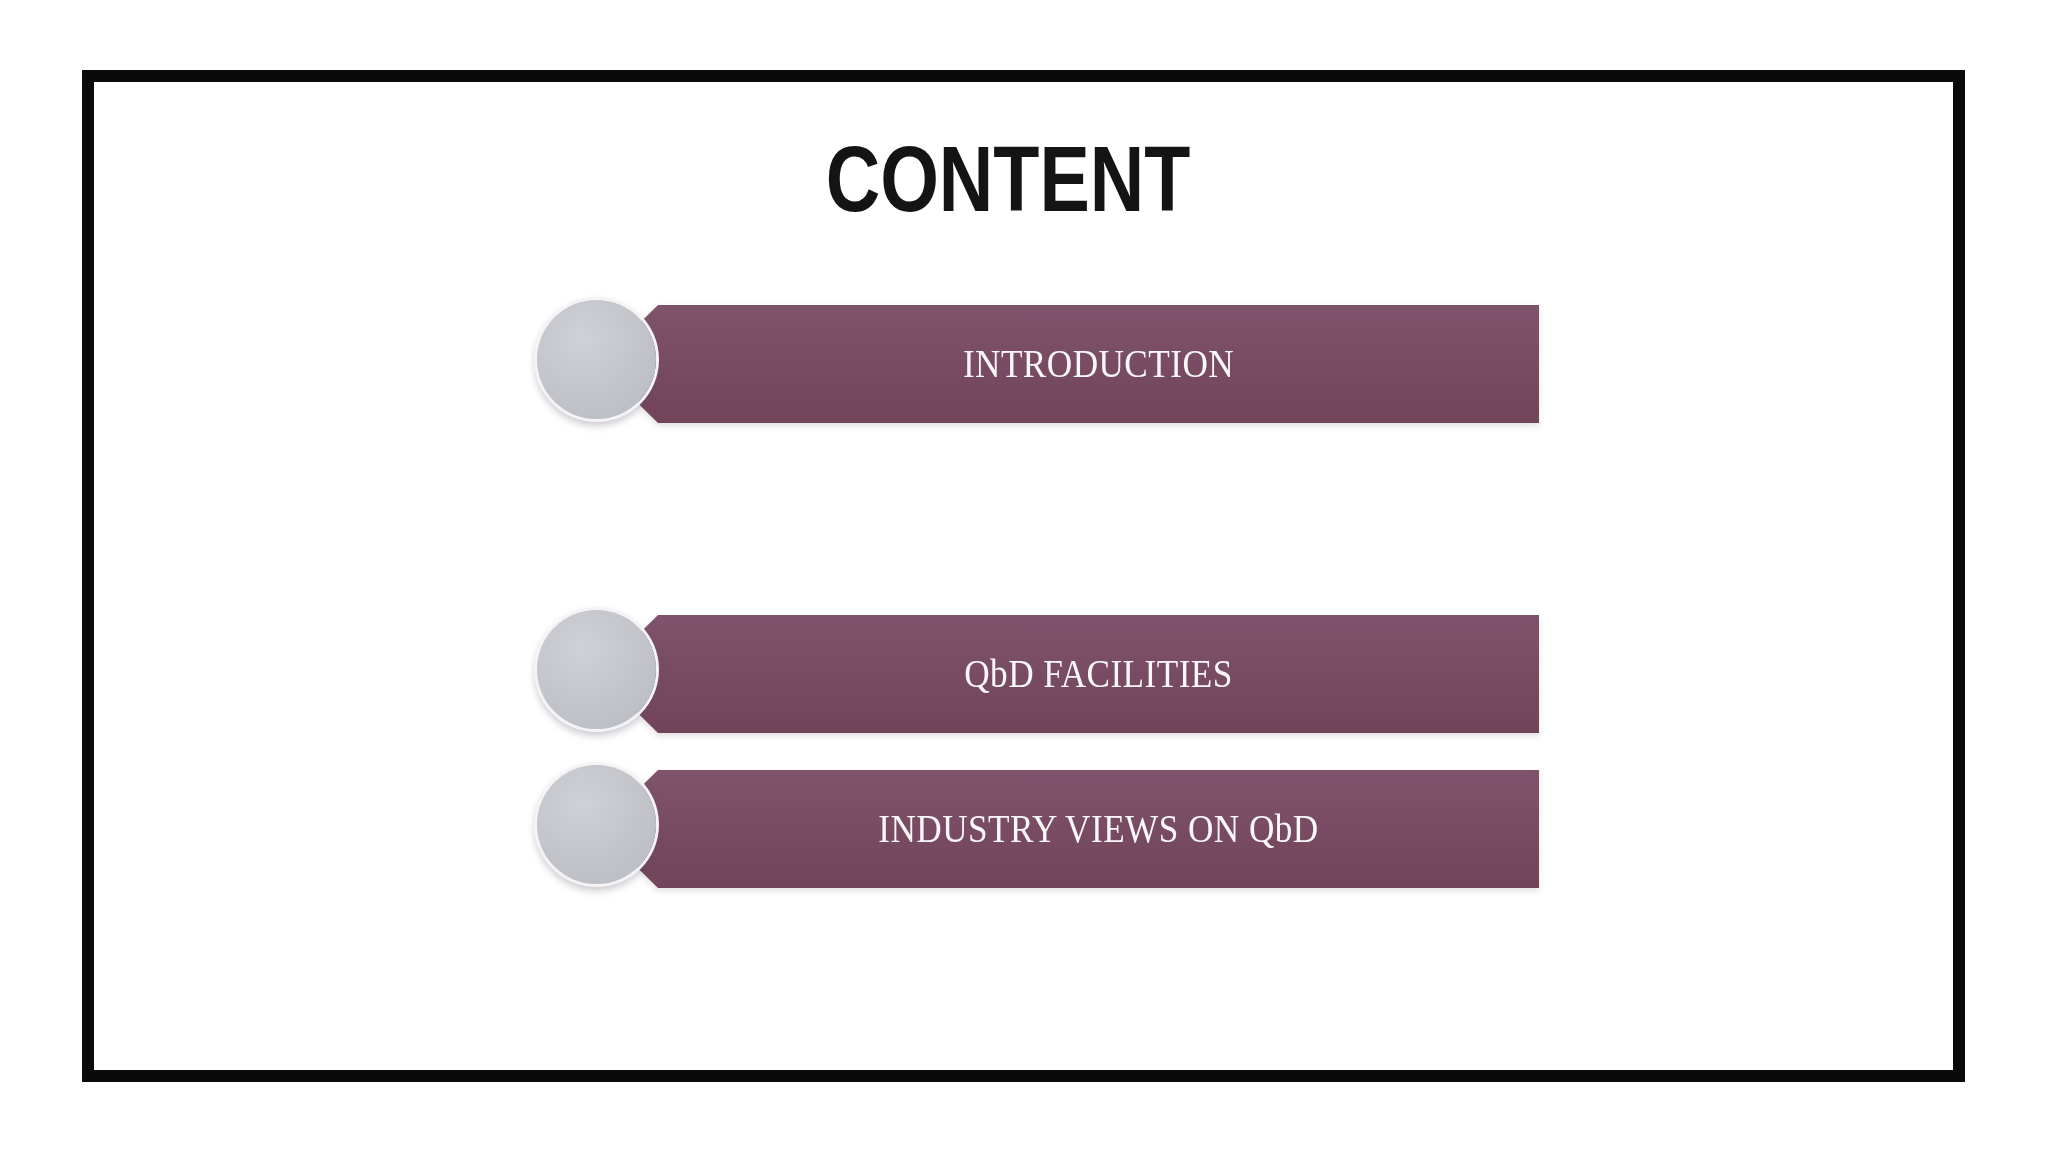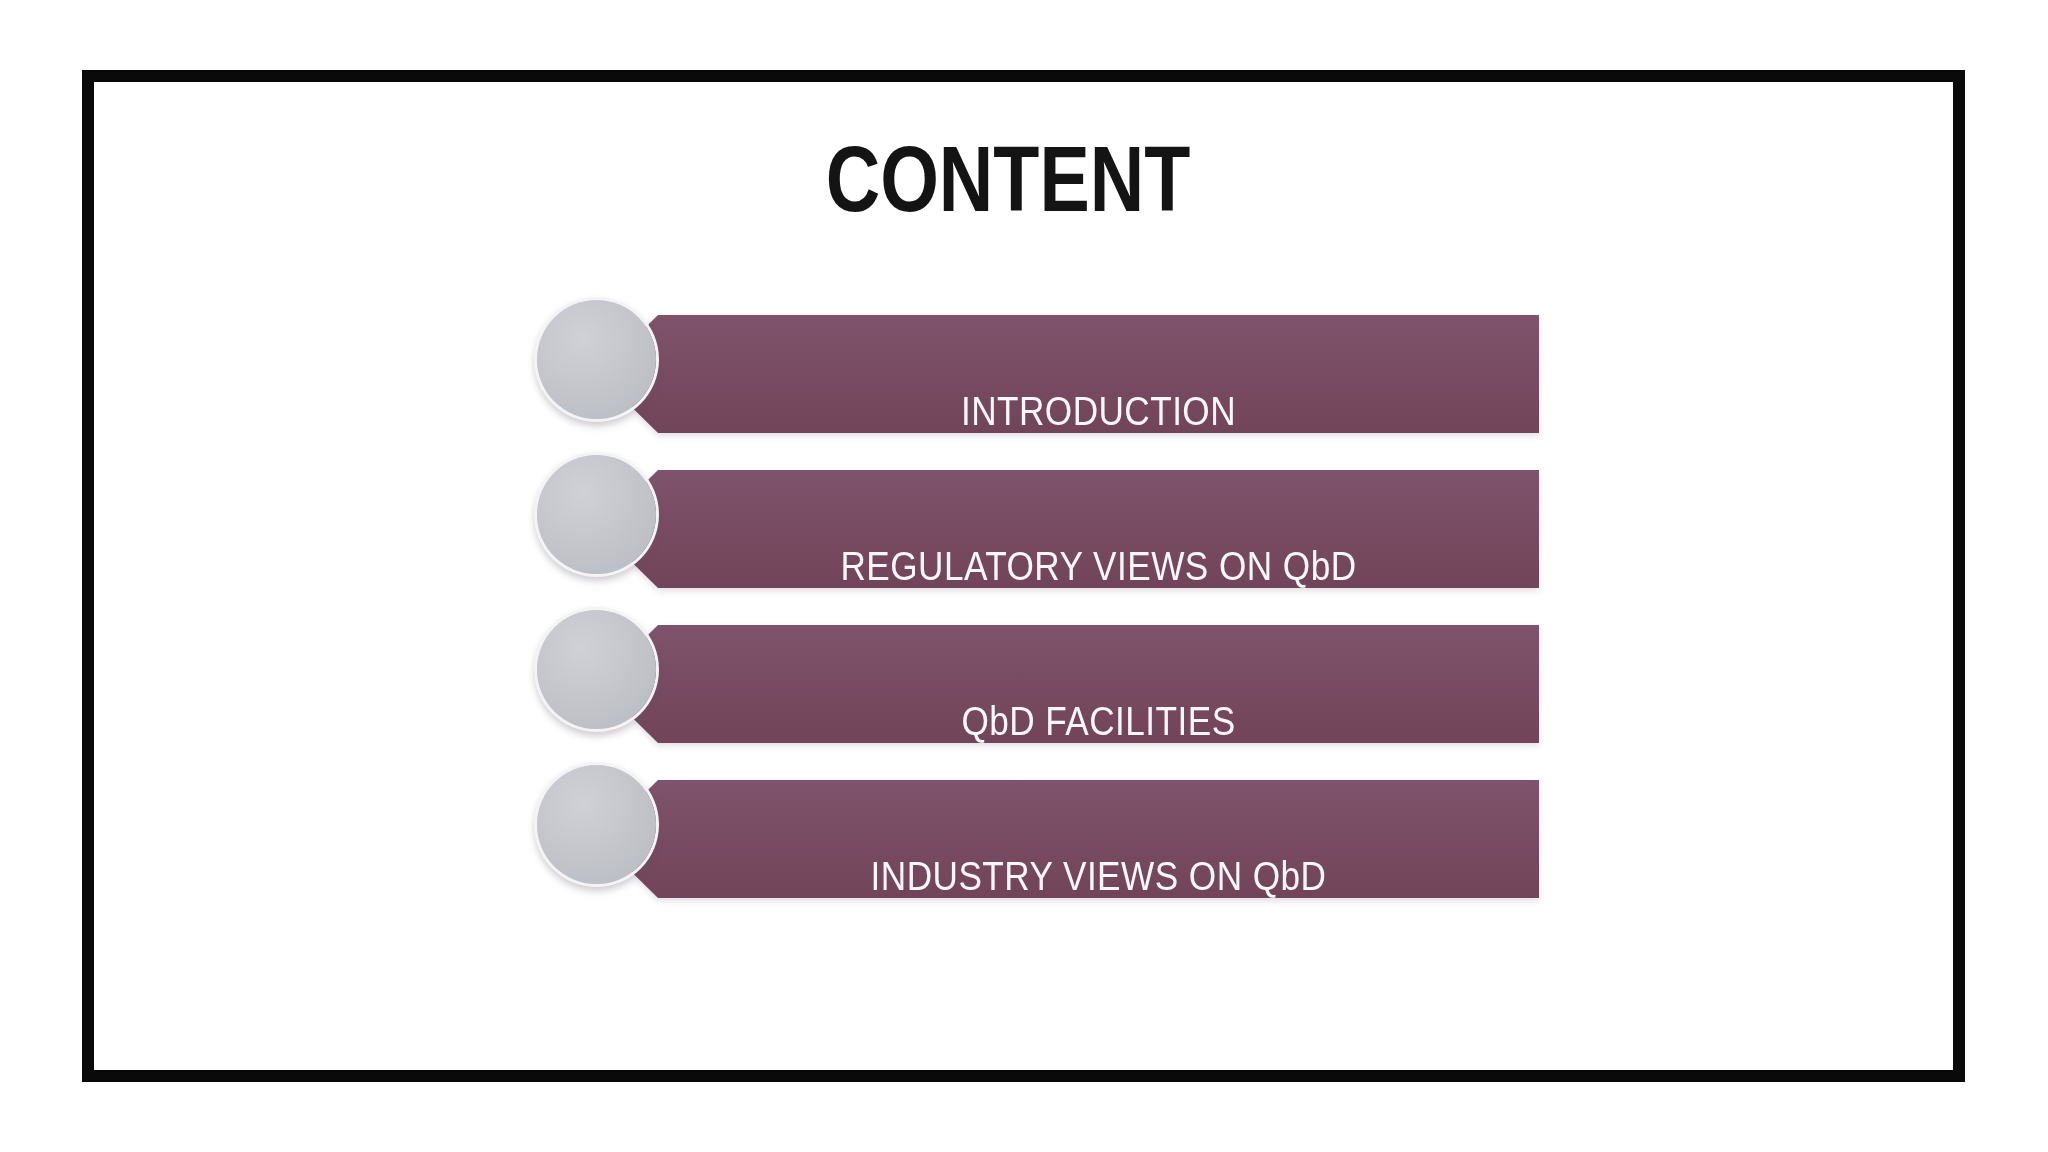--- a/index.html
+++ b/index.html
@@ -42,33 +42,34 @@
   }
   .row {
     position: absolute;
     left: 0;
     width: 2048px;
     height: 119px;
   }
   .banner {
     position: absolute;
     left: 598px;
-    top: 15px;
+    top: 5px;
     width: 941px;
     height: 118px;
     box-sizing: border-box;
     padding-left: 60px;
     display: flex;
-    align-items: flex-end;
+    align-items: center;
     justify-content: center;
     background: linear-gradient(180deg,
       var(--bar-gradient-top, #7f536b) 0%,
       var(--bar-gradient-bottom, #714459) 100%);
     clip-path: polygon(0 50%, 60px 0%, 100% 0%, 100% 100%, 60px 100%);
     z-index: 1;
+    font-family: Liberation Serif, serif;
   }
   .row-shadow-wrap {
     filter: drop-shadow(0 3px 3px rgba(60, 30, 50, 0.14));
   }
   .banner-label {
     display: block;
     width: 100%;
     text-align: center;
     font-size: 40px;
     line-height: 1.1;
@@ -103,26 +104,20 @@
 
   <h1 class="slide-title">CONTENT</h1>
 
   <div class="row row-shadow-wrap" style="top:300px">
     <div class="banner">
       <span class="banner-label">INTRODUCTION</span>
     </div>
     <div class="bullet"></div>
   </div>
 
-  <div class="row row-shadow-wrap" style="top:455px">
-    <div class="banner">
-      <span class="banner-label">REGULATORY VIEWS ON QbD</span>
-    </div>
-    <div class="bullet"></div>
-  </div>
 
   <div class="row row-shadow-wrap" style="top:765px">
     <div class="banner">
       <span class="banner-label">INDUSTRY VIEWS ON QbD</span>
     </div>
     <div class="bullet"></div>
   </div>
 
   <div class="row row-shadow-wrap" style="top:610px">
     <div class="banner">

